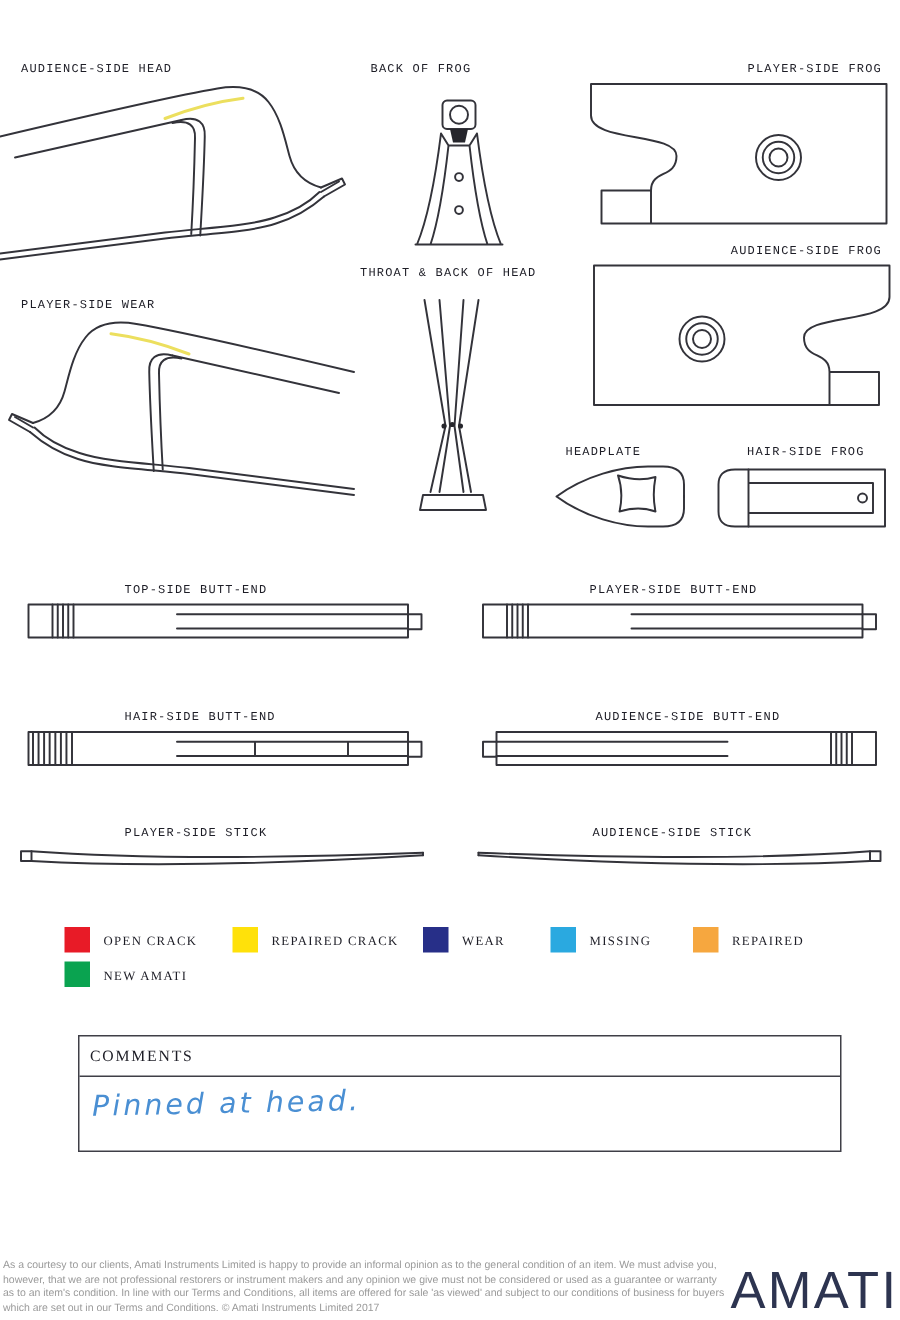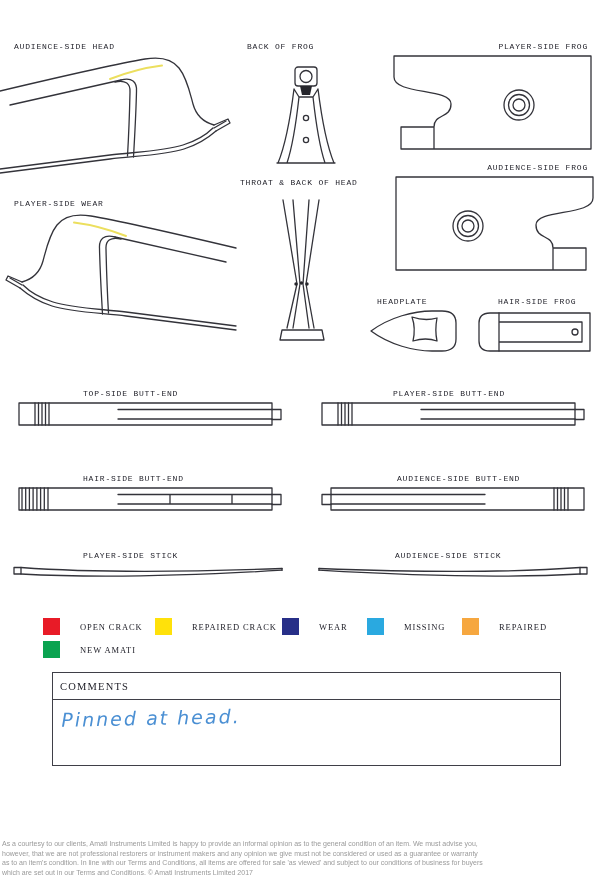--- a/index.html
+++ b/index.html
@@ -5,24 +5,24 @@
   *{margin:0;padding:0;box-sizing:border-box}
   html,body{width:600px;height:880px;background:#fff}
   body{font-family:"Liberation Serif",serif;position:relative}
   .page{position:absolute;left:0;top:0;width:600px;height:880px;background:#fff;overflow:hidden}
   .title{position:absolute;top:3px;left:0;width:100%;text-align:center;font-size:30px;font-weight:normal;letter-spacing:2.5px;color:#17171f;font-family:"Liberation Serif",serif}
   .lbl{position:absolute;font-size:8px;letter-spacing:0.8px;color:#1d1d26;white-space:nowrap;font-family:Liberation Mono, monospace}
   .lbl.c{text-align:left}
   .lbl.r{text-align:center}
   svg.draw{position:absolute;overflow:visible}
   .stroke{fill:none;stroke:#33333a;stroke-width:1.3;stroke-linejoin:round;stroke-linecap:round}
-  .legend-item{position:absolute;display:flex;align-items:center;gap:20px}
+  .legend-item{position:absolute;display:flex;align-items:center;gap:9px}
   .swatch{width:17px;height:17px;flex:0 0 17px}
   .legend-label{font-size:8.5px;letter-spacing:0.9px;color:#1d1d26}
-  .comments{position:absolute;left:52px;top:672px;width:509px;height:94px;border:1.5px solid #3f3f47;background:#fff}
+  .comments{position:absolute;left:52px;top:690px;width:509px;height:78px;border:1.5px solid #3f3f47;background:#fff}
   .comments-header{height:27px;border-bottom:1.5px solid #3f3f47;display:flex;align-items:center;padding-left:7px;font-size:10.5px;letter-spacing:1.2px;color:#1d1d26}
   .comments-text{padding:9px 10px 0 8px;font-size:19px;font-style:italic;font-family:"DejaVu Sans",sans-serif;transform:rotate(-1.2deg);transform-origin:left top;letter-spacing:2px}
   .footer{position:absolute;left:2px;top:839px;width:484px;font-family:"Liberation Sans",sans-serif;font-size:7px;line-height:9.6px;color:#9a9a9a;text-align:left}
   .amati{position:absolute;left:487px;top:841px;font-family:"Liberation Sans",sans-serif;font-size:35px;font-weight:300;letter-spacing:1.5px;color:#2d3450}
 </style>
 </head>
 <body>
 
 <div class="page">
 
@@ -177,14 +177,15 @@
       <div class="legend-label">NEW AMATI</div>
     </div>
   </div>
 
   <div class="comments">
     <div class="comments-header">COMMENTS</div>
     <div class="comments-text" style="color: rgb(74, 143, 211);">Pinned at head.</div>
   </div>
 
   <div class="footer">As a courtesy to our clients, Amati Instruments Limited is happy to provide an informal opinion as to the general condition of an item. We must advise you, however, that we are not professional restorers or instrument makers and any opinion we give must not be considered or used as a guarantee or warranty as to an item's condition. In line with our Terms and Conditions, all items are offered for sale 'as viewed' and subject to our conditions of business for buyers which are set out in our Terms and Conditions. © Amati Instruments Limited 2017</div>
+  <div class="amati">AMATI</div>
 
 </div>
 
 </body></html>

